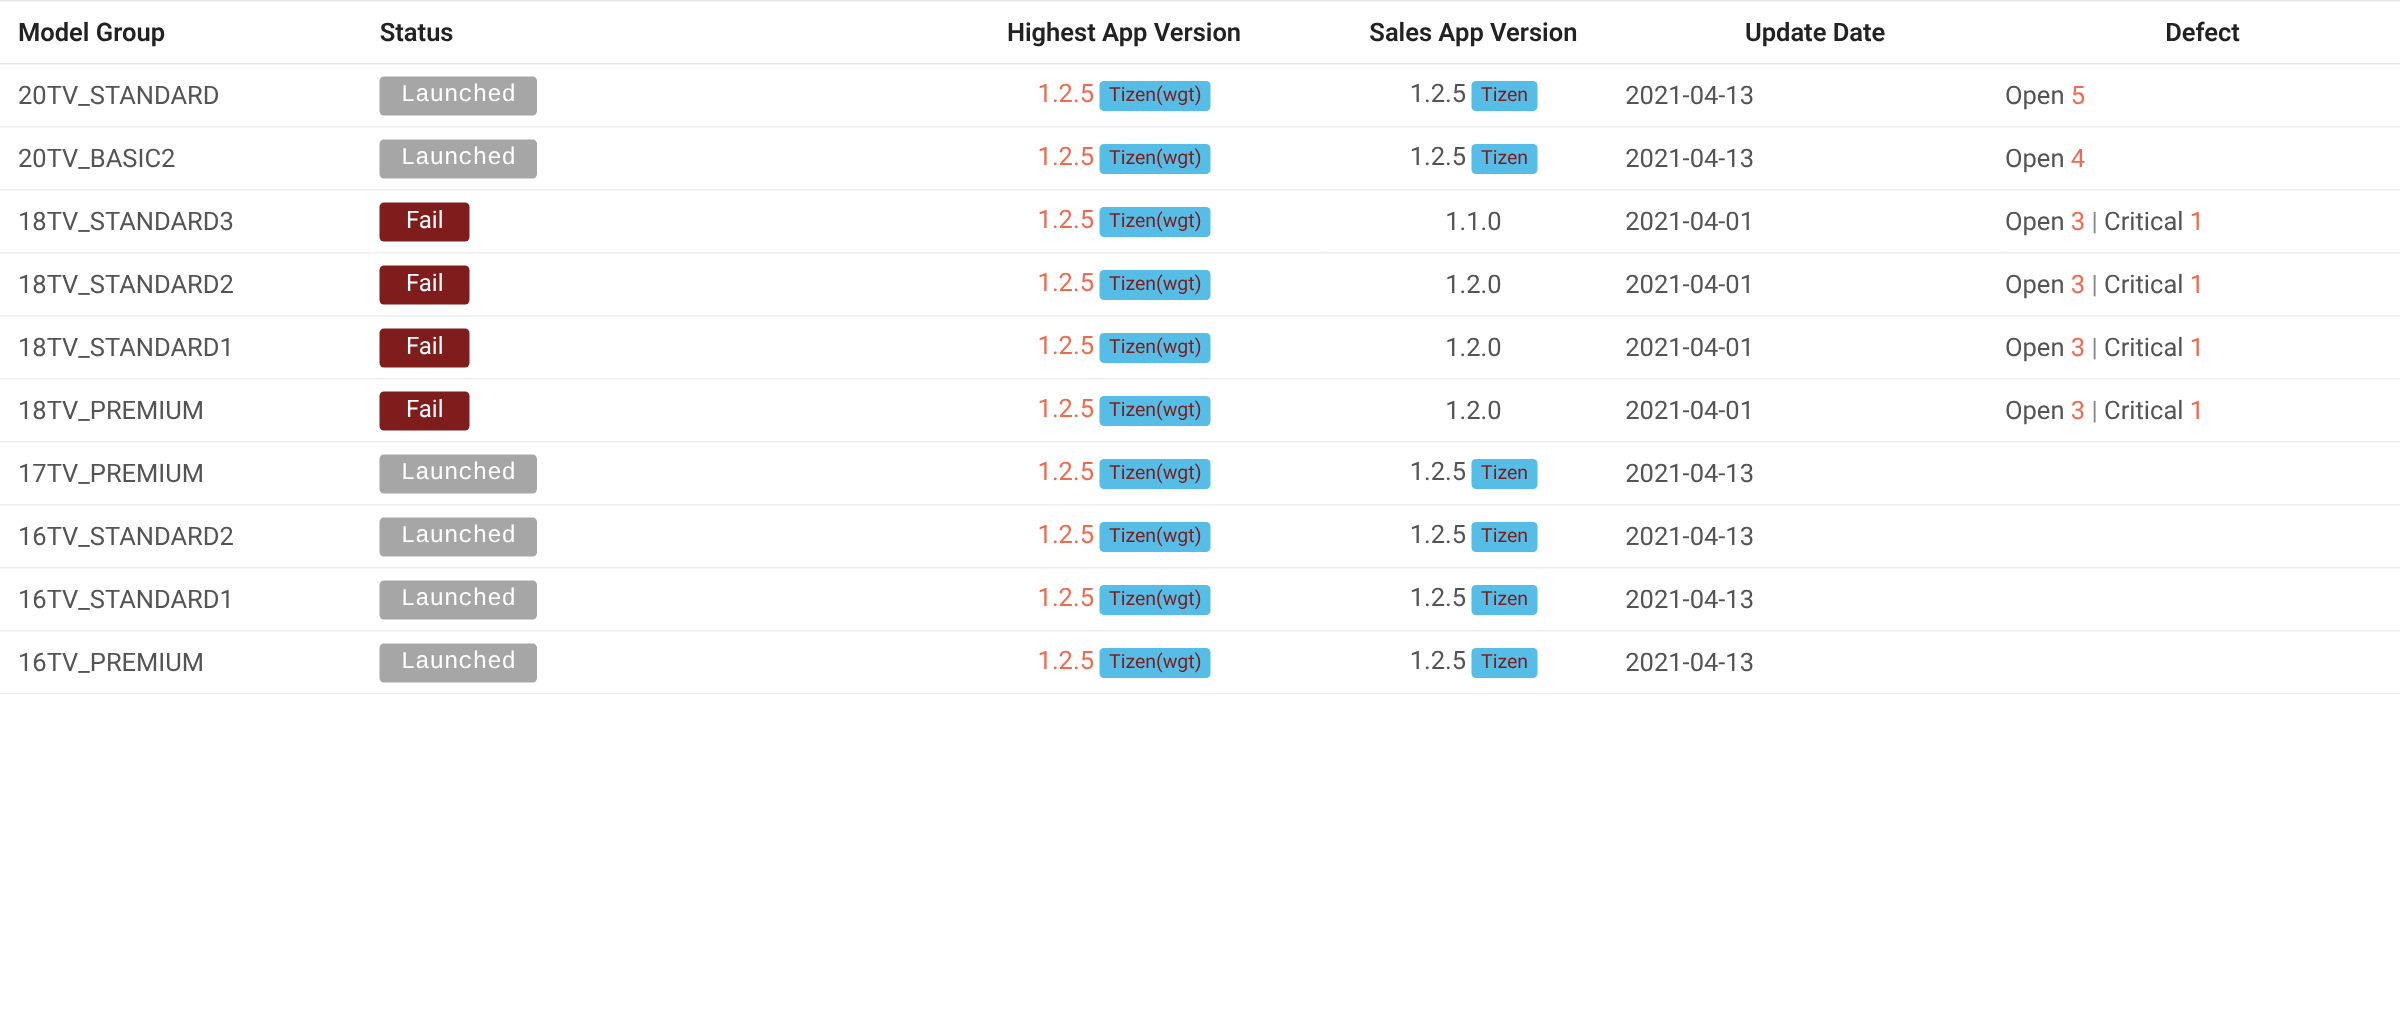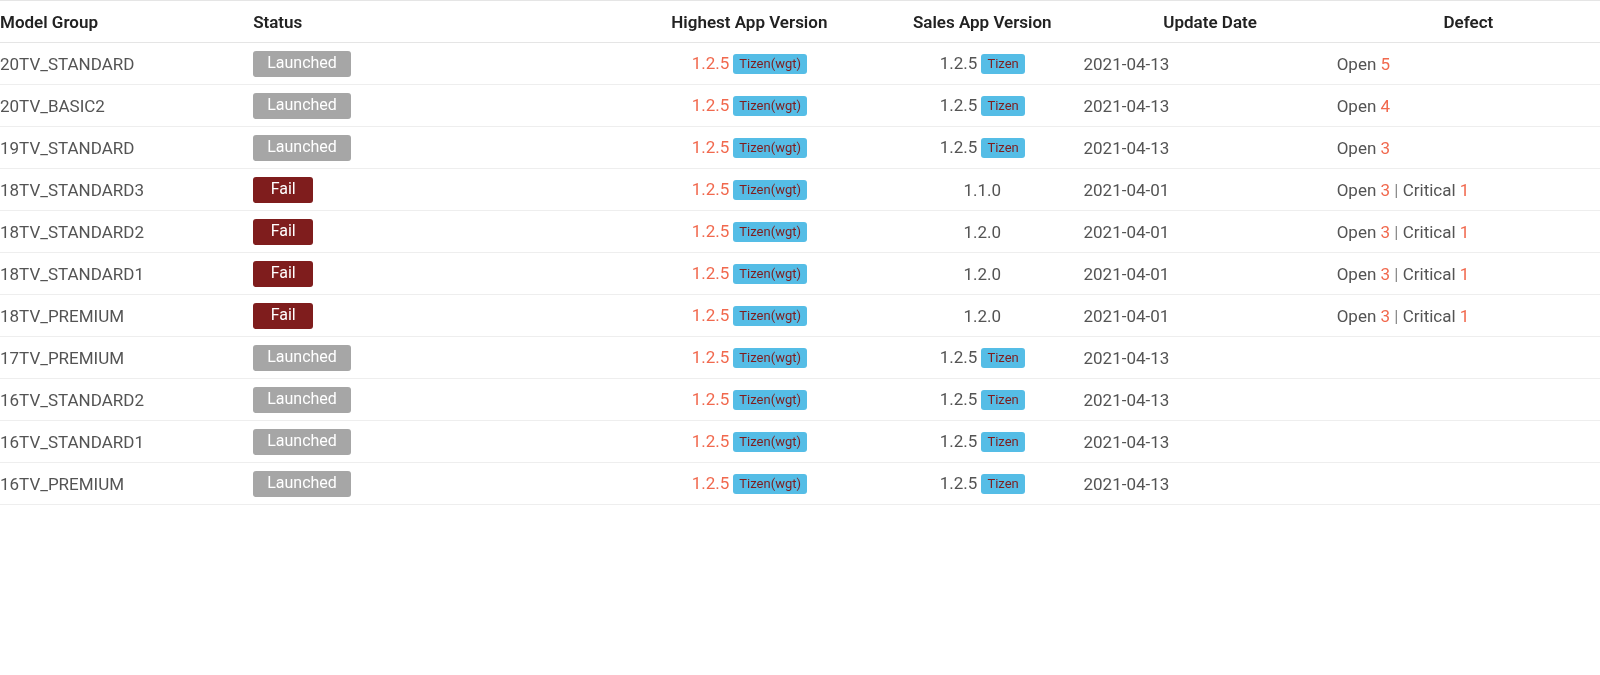--- a/index.html
+++ b/index.html
@@ -28,21 +28,21 @@
     th {
       font-weight: 600;
       font-size: 17px;
       color: #222;
       text-align: left;
     }
     td {
       font-size: 17px;
       color: #545454;
     }
-    .col-model  { width: 250px; text-align: left; }
+    .col-model  { width: 250px; padding-left: 12px; text-align: left; }
     .col-status { width: 360px;  text-align: left; }
     .col-hav    { width: 260px; text-align: center; }
     .col-sav    { width: 200px; text-align: center; }
     .col-date   { width: 250px; text-align: left; }
     .col-defect { width: 260px; text-align: left; }
 
     th.col-model, th.col-status { text-align: left; }
     th.col-hav, th.col-sav, th.col-date, th.col-defect { text-align: center; }
 
     .status-pill {
@@ -50,20 +50,21 @@
       min-width: 60px;
       color: #fff;
       font-size: 16px;
       line-height: 1;
       border-radius: 3px;
       text-align: center;
     }
     .status-launched {
       background: #a6a6a6;
       padding: 4px 14px 6px;
+      font-family: Liberation Mono, monospace;
     }
     .status-fail {
       background: #7f1d1d;
       padding: 4px 16px 6px;
     }
 
     .ver-new { color: #f1694e; }
     .ver-normal { color: #545454; }
 
     .tag {
@@ -104,28 +105,20 @@
         <td class="col-date"><span>2021-04-13</span></td>
         <td class="col-defect"><span>Open</span> <span class="defect-num">5</span></td>
       </tr>
       <tr>
         <td class="col-model"><span>20TV_BASIC2</span></td>
         <td class="col-status"><span class="status-pill status-launched">Launched</span></td>
         <td class="col-hav"><span class="ver-new">1.2.5</span><span class="tag">Tizen(wgt)</span></td>
         <td class="col-sav"><span class="ver-normal">1.2.5</span><span class="tag">Tizen</span></td>
         <td class="col-date"><span>2021-04-13</span></td>
         <td class="col-defect"><span>Open</span> <span class="defect-num">4</span></td>
-      </tr>
-      <tr>
-        <td class="col-model"><span>19TV_STANDARD</span></td>
-        <td class="col-status"><span class="status-pill status-launched">Launched</span></td>
-        <td class="col-hav"><span class="ver-new">1.2.5</span><span class="tag">Tizen(wgt)</span></td>
-        <td class="col-sav"><span class="ver-normal">1.2.5</span><span class="tag">Tizen</span></td>
-        <td class="col-date"><span>2021-04-13</span></td>
-        <td class="col-defect"><span>Open</span> <span class="defect-num">3</span></td>
       </tr>
       <tr>
         <td class="col-model"><span>18TV_STANDARD3</span></td>
         <td class="col-status"><span class="status-pill status-fail">Fail</span></td>
         <td class="col-hav"><span class="ver-new">1.2.5</span><span class="tag">Tizen(wgt)</span></td>
         <td class="col-sav"><span class="ver-normal">1.1.0</span></td>
         <td class="col-date"><span>2021-04-01</span></td>
         <td class="col-defect"><span>Open</span> <span class="defect-num">3</span><span class="defect-sep"> | </span><span>Critical</span> <span class="defect-num">1</span></td>
       </tr>
       <tr>

